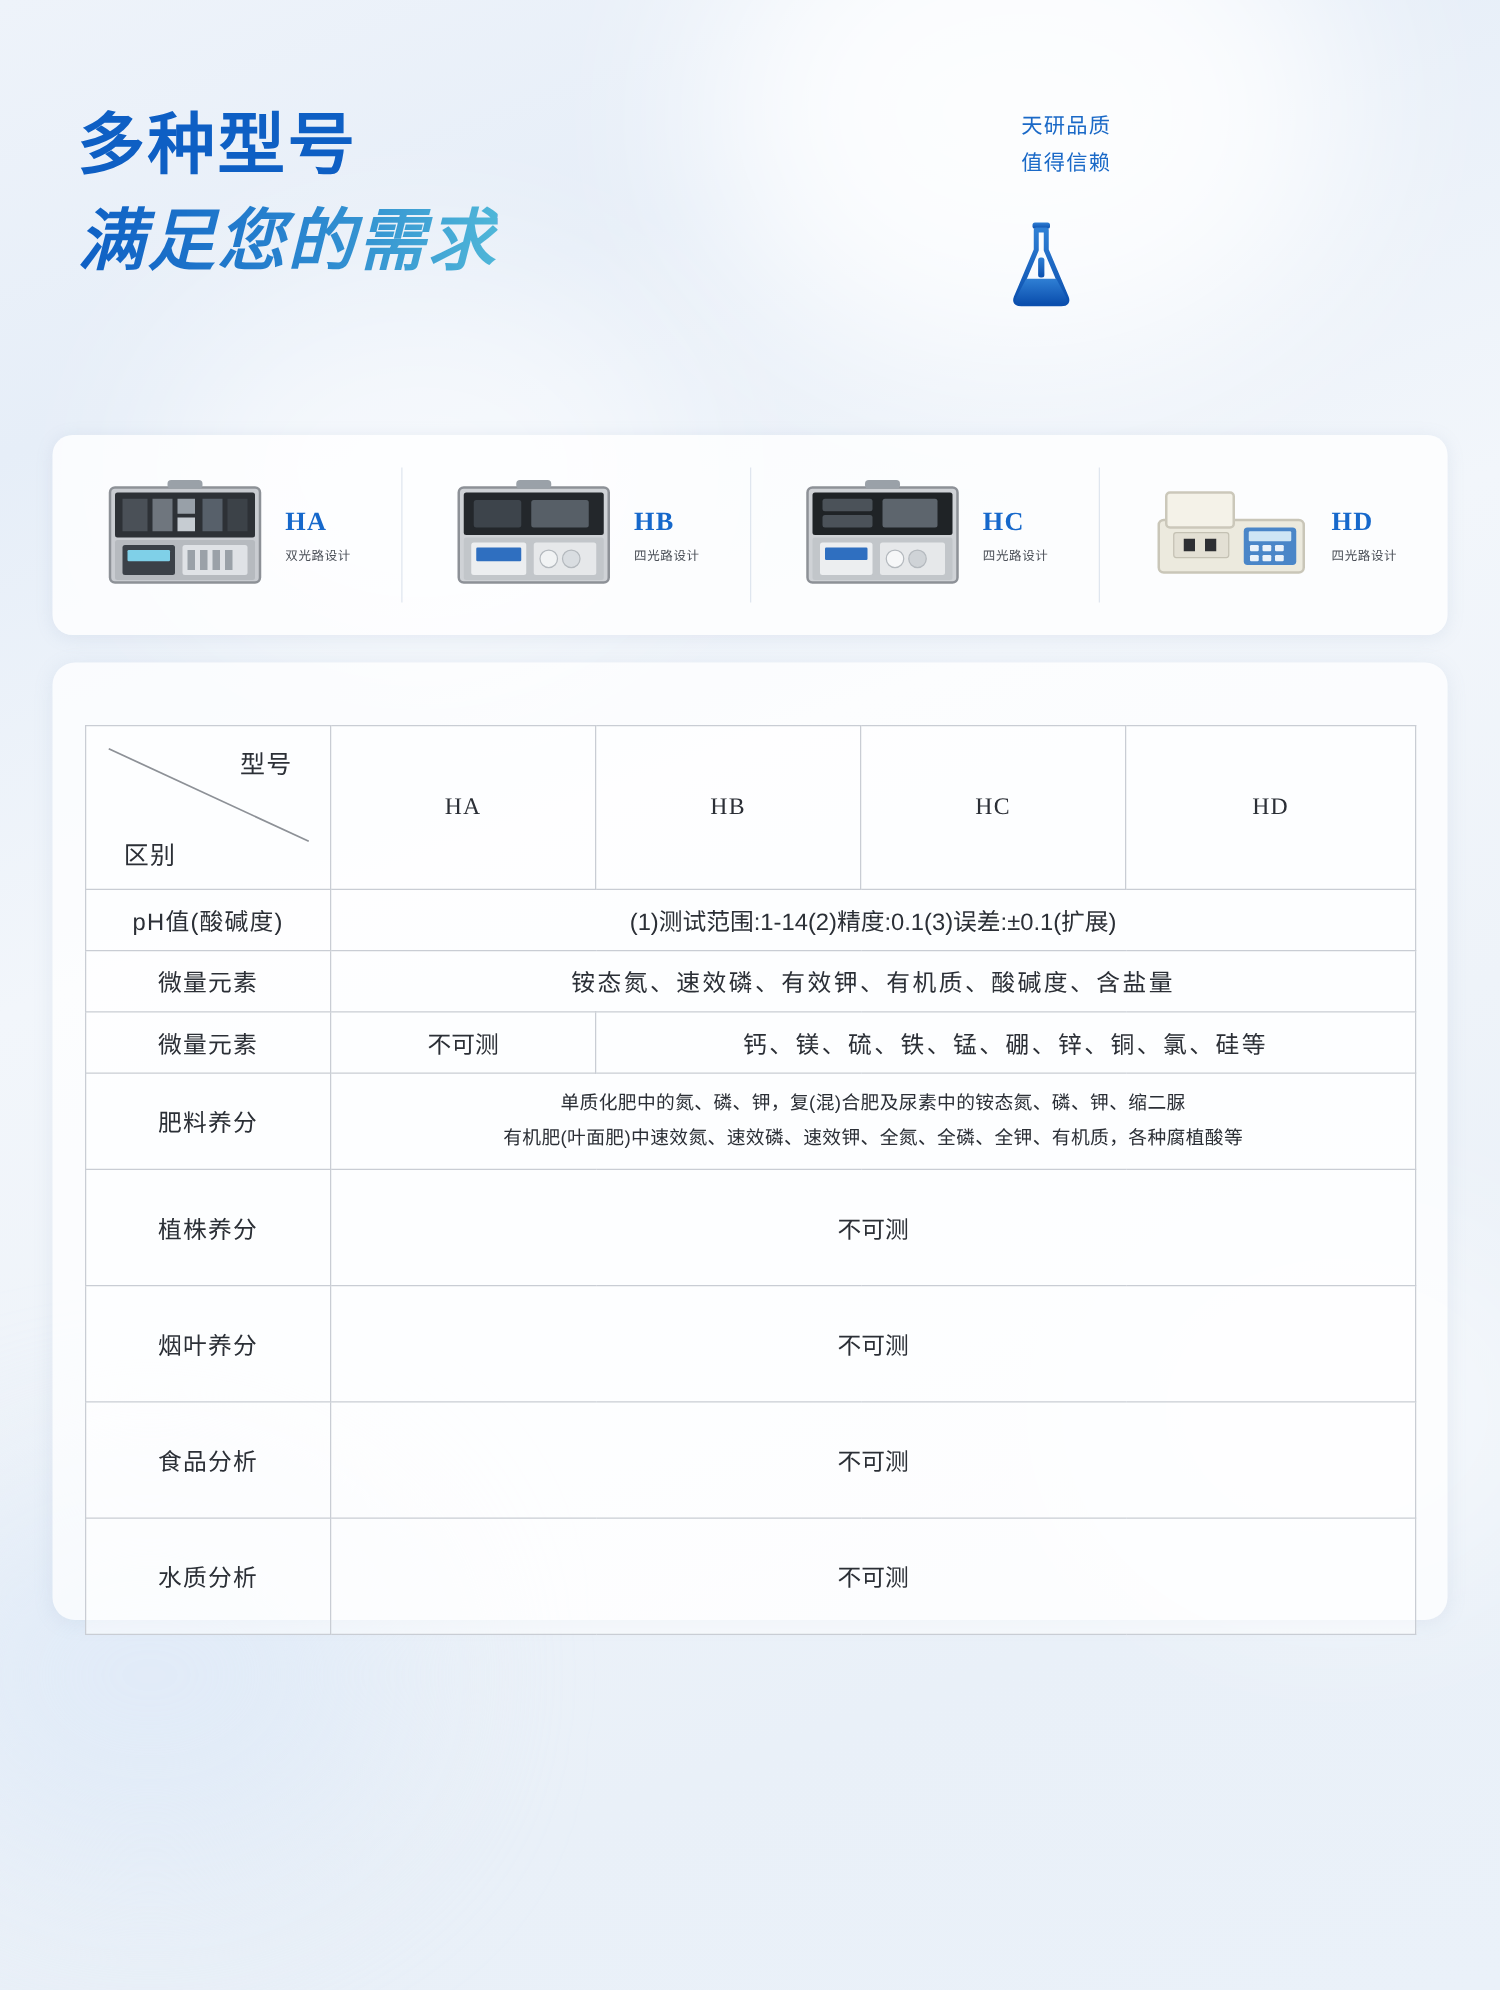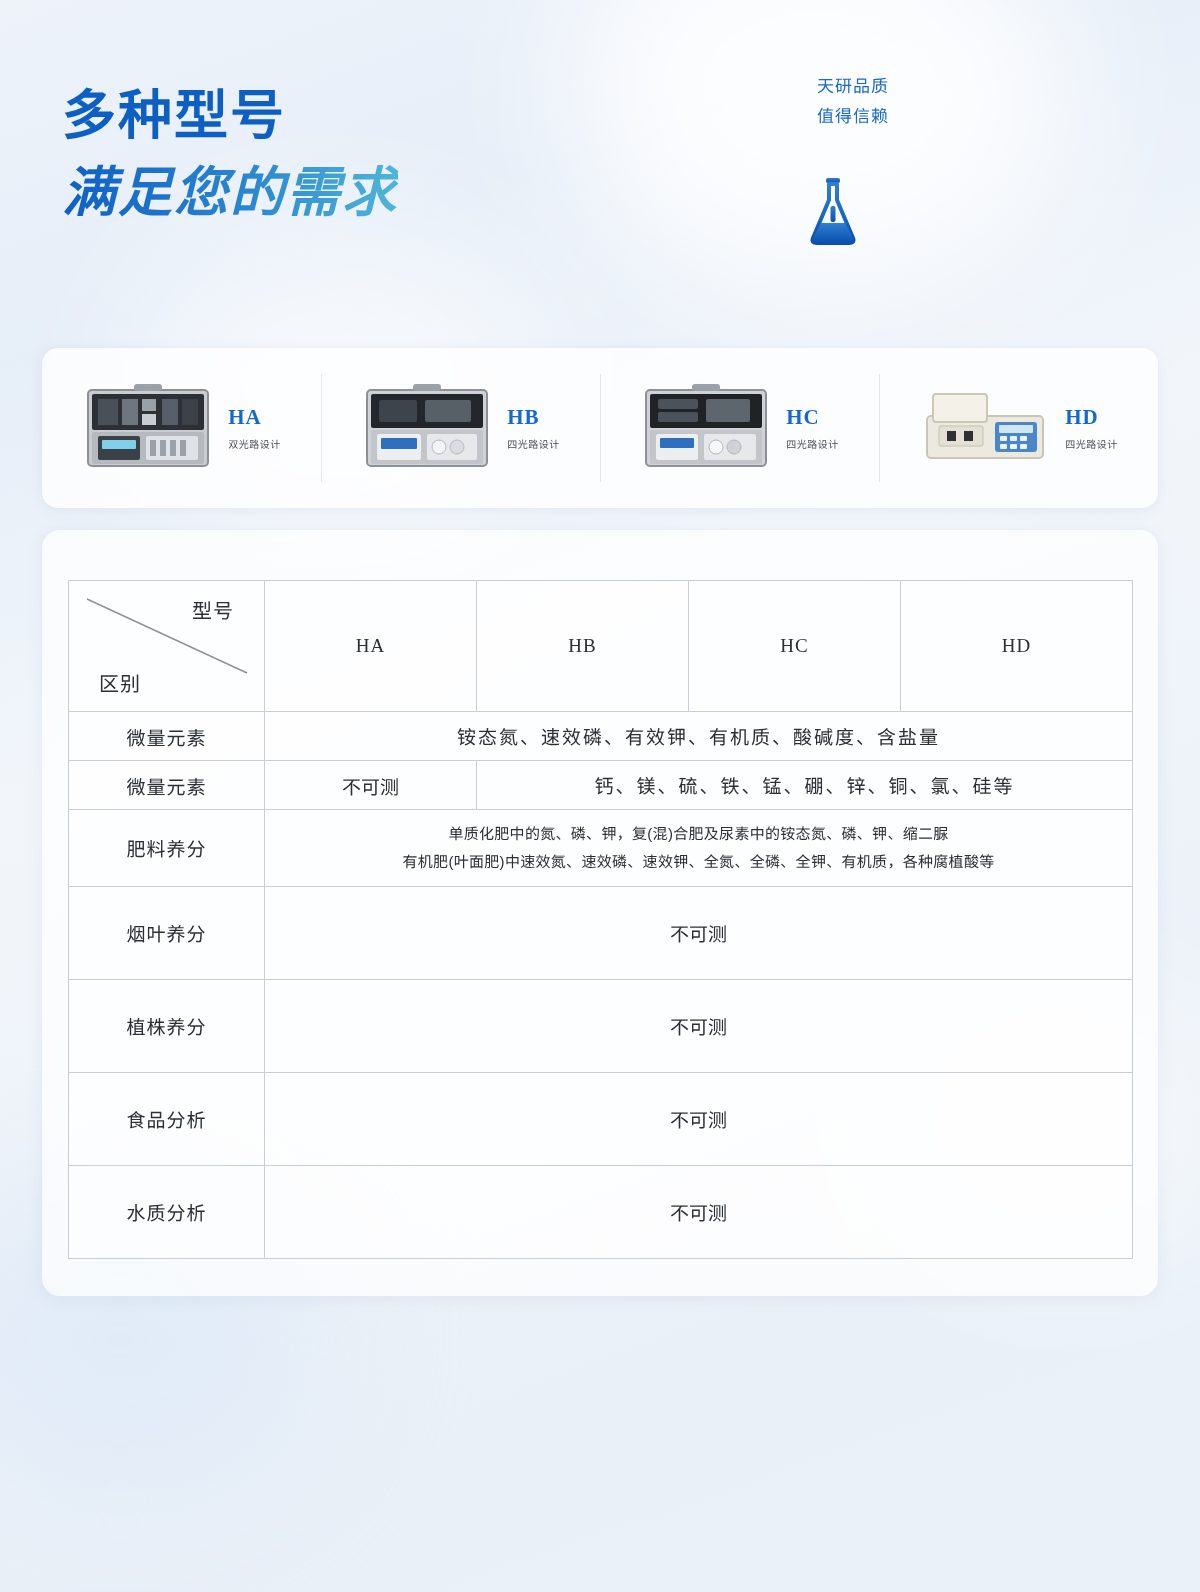--- a/index.html
+++ b/index.html
@@ -51,21 +51,21 @@
   .headline .line2 {
     background: linear-gradient(90deg, #0e5fc4 0%, #2a86cf 55%, #4fb6d8 100%);
     -webkit-background-clip: text;
     background-clip: text;
     color: transparent;
     font-style: italic;
   }
   .slogan {
     position: absolute;
     right: 66px;
-    top: 72px;
+    top: 86px;
     text-align: center;
     color: #1a69c7;
     font-size: 17px;
     line-height: 1.75;
     letter-spacing: 1px;
   }
   .flask-wrap {
     position: absolute;
     right: 92px;
     top: 176px;
@@ -351,20 +351,24 @@
           </div>
           <div class="tr">型号</div>
           <div class="bl">区别</div>
         </td>
         <td class="colhead">HA</td>
         <td class="colhead">HB</td>
         <td class="colhead">HC</td>
         <td class="colhead">HD</td>
       </tr>
 
+      <tr>
+        <td class="rowhead">pH值(酸碱度)</td>
+        <td colspan="4">(1)测试范围:1-14(2)精度:0.1(3)误差:±0.1(扩展)</td>
+      </tr>
 
       <tr>
         <td class="rowhead">微量元素</td>
         <td colspan="4" class="wide">铵态氮、速效磷、有效钾、有机质、酸碱度、含盐量</td>
       </tr>
 
       <tr>
         <td class="rowhead">微量元素</td>
         <td>不可测</td>
         <td colspan="3" class="wide">钙、镁、硫、铁、锰、硼、锌、铜、氯、硅等</td>
@@ -372,26 +376,26 @@
 
       <tr>
         <td class="rowhead">肥料养分</td>
         <td colspan="4" class="small-row">
           <div>单质化肥中的氮、磷、钾，复(混)合肥及尿素中的铵态氮、磷、钾、缩二脲</div>
           <div>有机肥(叶面肥)中速效氮、速效磷、速效钾、全氮、全磷、全钾、有机质，各种腐植酸等</div>
         </td>
       </tr>
 
       <tr>
+        <td class="rowhead">植株养分</td>
+        <td colspan="4" style="height:72px">不可测</td>
+      </tr>
+
+      <tr>
         <td class="rowhead">烟叶养分</td>
-        <td colspan="4" style="height:72px">不可测</td>
-      </tr>
-
-      <tr>
-        <td class="rowhead">植株养分</td>
         <td colspan="4" style="height:72px">不可测</td>
       </tr>
 
       <tr>
         <td class="rowhead">食品分析</td>
         <td colspan="4" style="height:72px">不可测</td>
       </tr>
 
       <tr>
         <td class="rowhead">水质分析</td>

